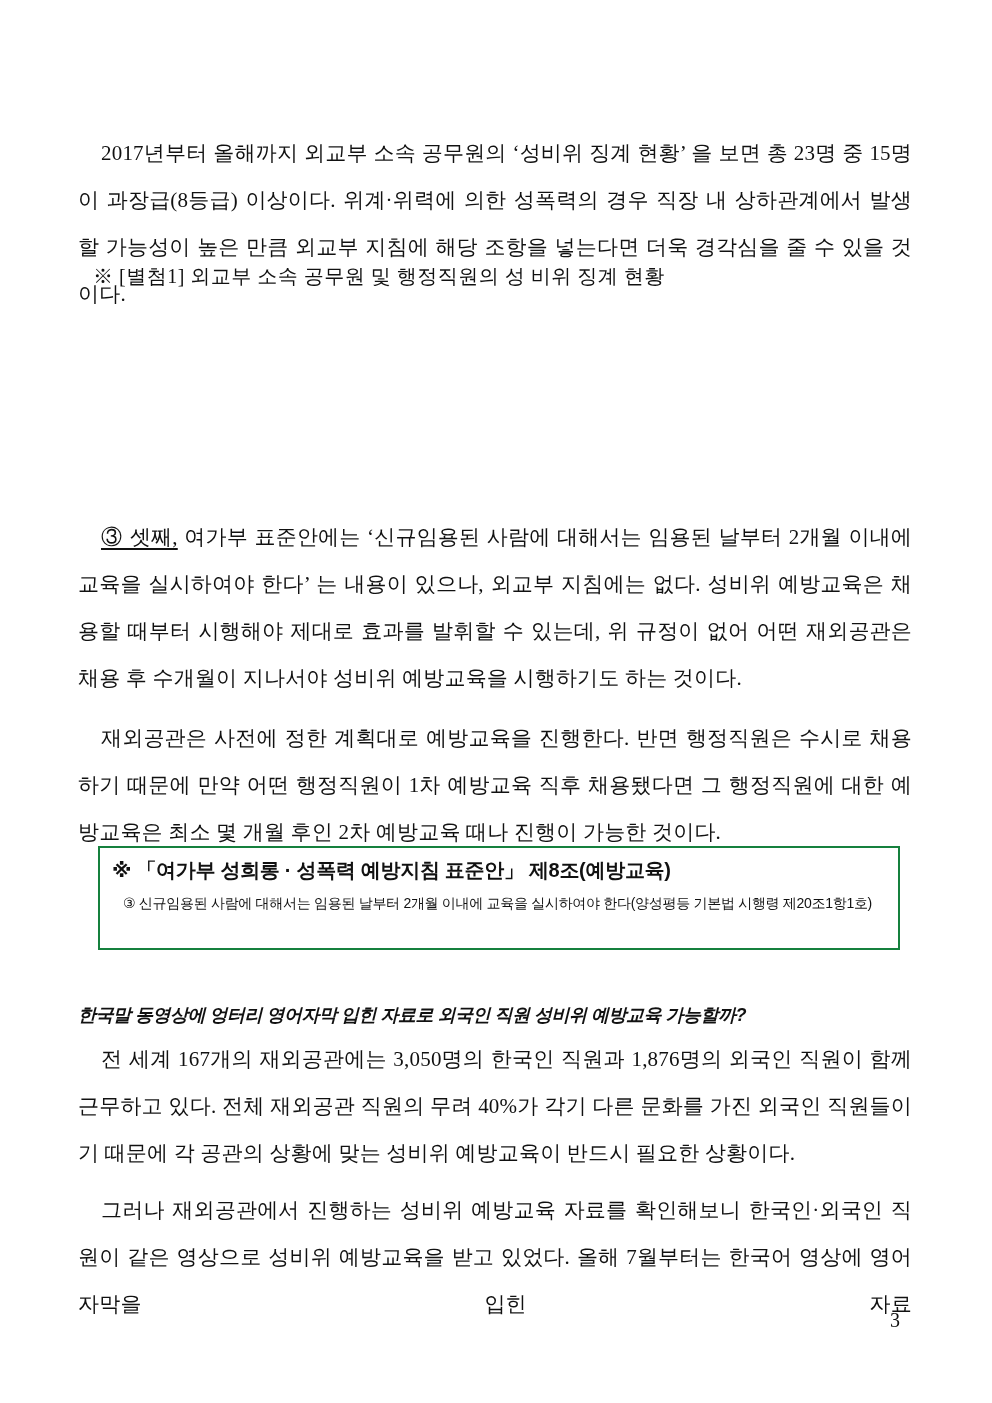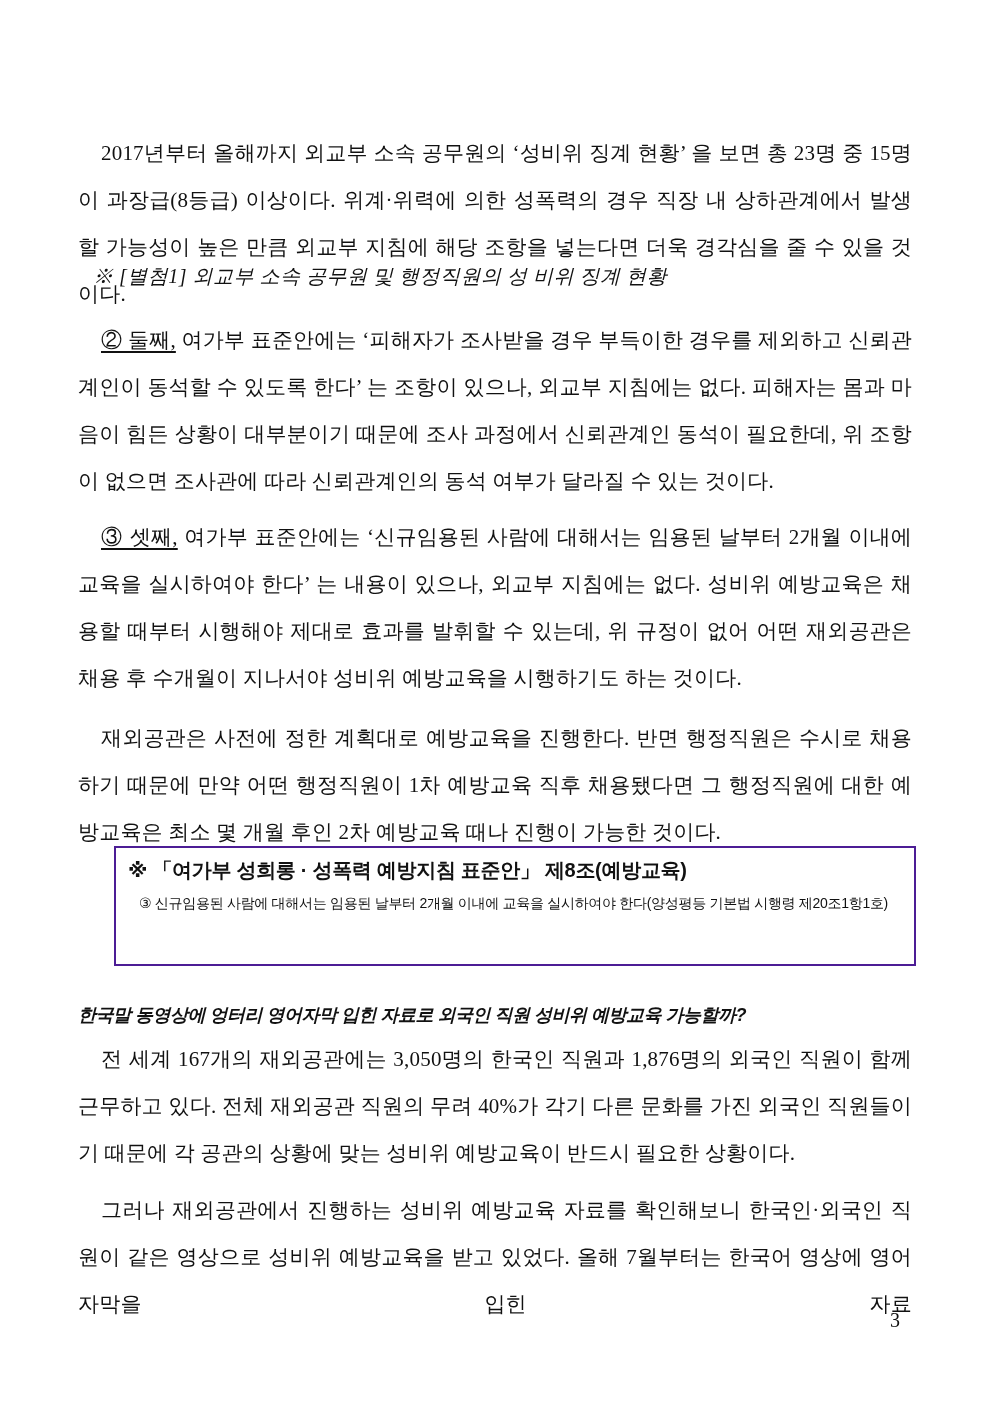--- a/index.html
+++ b/index.html
@@ -32,32 +32,31 @@
   .p5 { top: 1036px; }
   .p6 { top: 1187px; text-align-last: justify; }
   .note {
     position: absolute;
     left: 93px;
     top: 256px;
     width: 819px;
     margin: 0;
     font-size: 20px;
     line-height: 40px;
-    font-style: italic;
     letter-spacing: 0.5px;
   }
   .u-marker { text-decoration: underline; text-underline-offset: 4px; }
   .refbox {
     position: absolute;
-    left: 114px;
+    left: 98px;
     top: 846px;
     width: 802px;
-    height: 120px;
+    height: 104px;
     box-sizing: border-box;
-    border: 2px solid #4c1d95;
+    border: 2px solid #15803d;
     padding: 6px 12px 0 12px;
     font-family: "Liberation Sans", "DejaVu Sans", sans-serif;
     background: #ffffff;
   }
   .refbox-title {
     margin: 0;
     font-weight: bold;
     font-size: 20px;
     line-height: 33px;
     letter-spacing: -0.3px;
@@ -97,21 +96,20 @@
 </style>
 </head>
 <body>
 
 <div class="page">
 
   <p class="body-para p1">2017년부터 올해까지 외교부 소속 공무원의 ‘성비위 징계 현황’ 을 보면 총 23명 중 15명이 과장급(8등급) 이상이다. 위계·위력에 의한 성폭력의 경우 직장 내 상하관계에서 발생할 가능성이 높은 만큼 외교부 지침에 해당 조항을 넣는다면 더욱 경각심을 줄 수 있을 것이다.</p>
 
   <p class="note">※ [별첨1] 외교부 소속 공무원 및 행정직원의 성 비위 징계 현황</p>
 
-  <p class="body-para p2"><span class="u-marker">② 둘째,</span><span> 여가부 표준안에는 ‘피해자가 조사받을 경우 부득이한 경우를 제외하고 신뢰관계인이 동석할 수 있도록 한다’ 는 조항이 있으나, 외교부 지침에는 없다. 피해자는 몸과 마음이 힘든 상황이 대부분이기 때문에 조사 과정에서 신뢰관계인 동석이 필요한데, 위 조항이 없으면 조사관에 따라 신뢰관계인의 동석 여부가 달라질 수 있는 것이다.</span></p>
 
   <p class="body-para p3"><span class="u-marker">③ 셋째,</span><span> 여가부 표준안에는 ‘신규임용된 사람에 대해서는 임용된 날부터 2개월 이내에 교육을 실시하여야 한다’ 는 내용이 있으나, 외교부 지침에는 없다. 성비위 예방교육은 채용할 때부터 시행해야 제대로 효과를 발휘할 수 있는데, 위 규정이 없어 어떤 재외공관은 채용 후 수개월이 지나서야 성비위 예방교육을 시행하기도 하는 것이다.</span></p>
 
   <p class="body-para p4">재외공관은 사전에 정한 계획대로 예방교육을 진행한다. 반면 행정직원은 수시로 채용하기 때문에 만약 어떤 행정직원이 1차 예방교육 직후 채용됐다면 그 행정직원에 대한 예방교육은 최소 몇 개월 후인 2차 예방교육 때나 진행이 가능한 것이다.</p>
 
   <div class="refbox">
     <p class="refbox-title">※ 「여가부 성희롱 · 성폭력 예방지침 표준안」 제8조(예방교육)</p>
     <p class="refbox-body">③ 신규임용된 사람에 대해서는 임용된 날부터 2개월 이내에 교육을 실시하여야 한다(양성평등 기본법 시행령 제20조1항1호)</p>
   </div>
 

